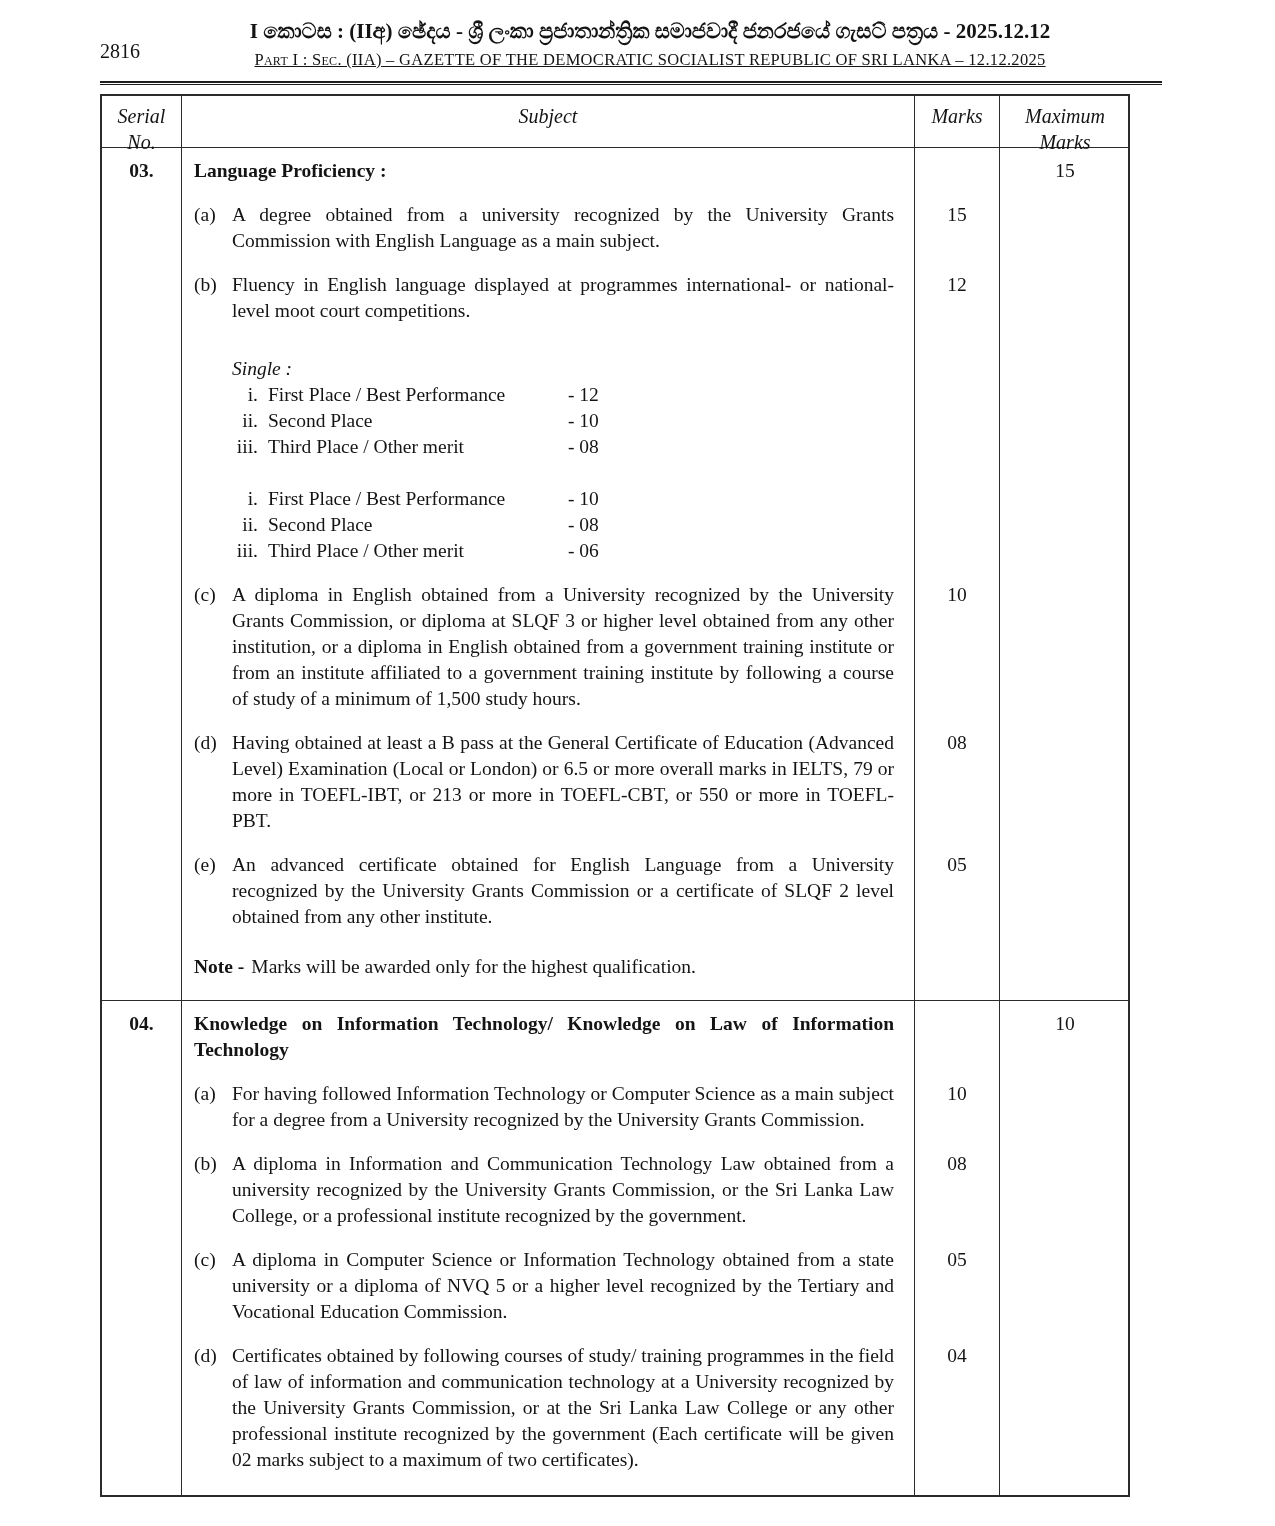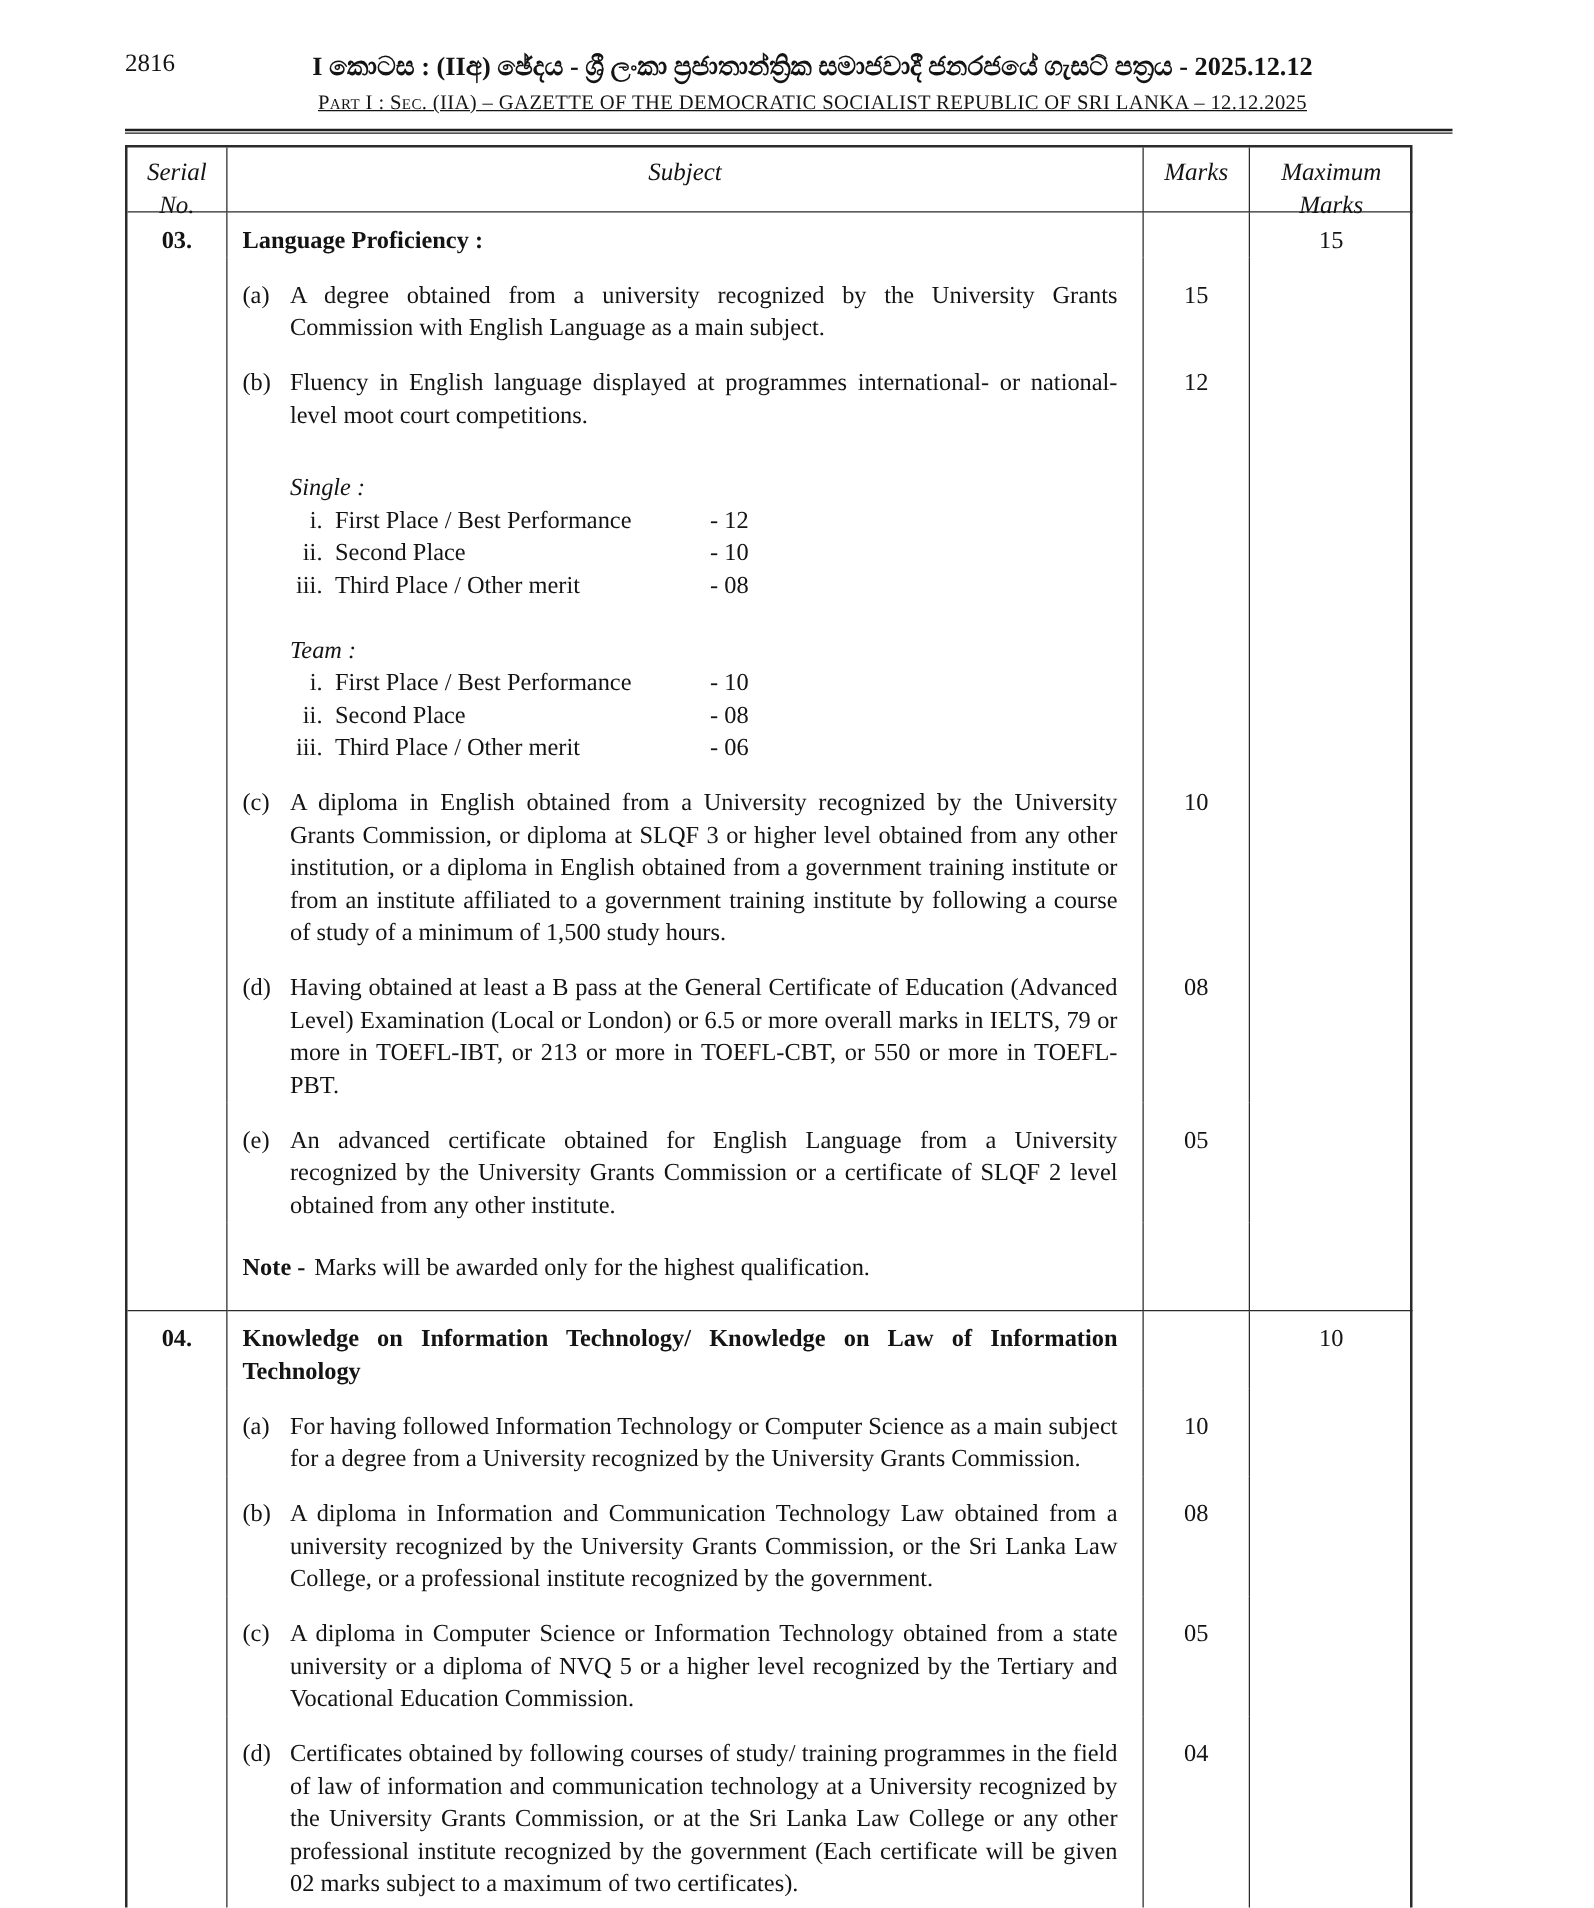--- a/index.html
+++ b/index.html
@@ -5,21 +5,21 @@
   * { box-sizing: border-box; }
   html, body { margin: 0; padding: 0; }
   body {
     width: 1275px; height: 1526px;
     background: #ffffff; color: #141414;
     font-family: "Liberation Serif", serif;
     overflow: hidden;
   }
 
   
-  .pagehead { position: relative; padding-top: 38px; }
+  .pagehead { position: relative; padding-top: 16px; }
   .pagenum {
     position: absolute; left: 100px; top: 40px;
     font-size: 20px;
   }
   .sinhala {
     text-align: center; font-weight: bold; font-size: 21px;
     line-height: 30px; width: 1160px; margin: 0 auto 0 70px;
   }
   .english {
     text-align: center; font-size: 16.5px; line-height: 21px;
@@ -126,21 +126,20 @@
         <span class="sl">Second Place</span>
         <span class="sv">- 10</span>
       </div>
       <div class="se">
         <span class="sn">iii.</span>
         <span class="sl">Third Place / Other merit</span>
         <span class="sv">- 08</span>
       </div>
     </div>
     <div class="sub team">
-      <div class="subtitle">Team :</div>
       <div class="se">
         <span class="sn">i.</span>
         <span class="sl">First Place / Best Performance</span>
         <span class="sv">- 10</span>
       </div>
       <div class="se">
         <span class="sn">ii.</span>
         <span class="sl">Second Place</span>
         <span class="sv">- 08</span>
       </div>

